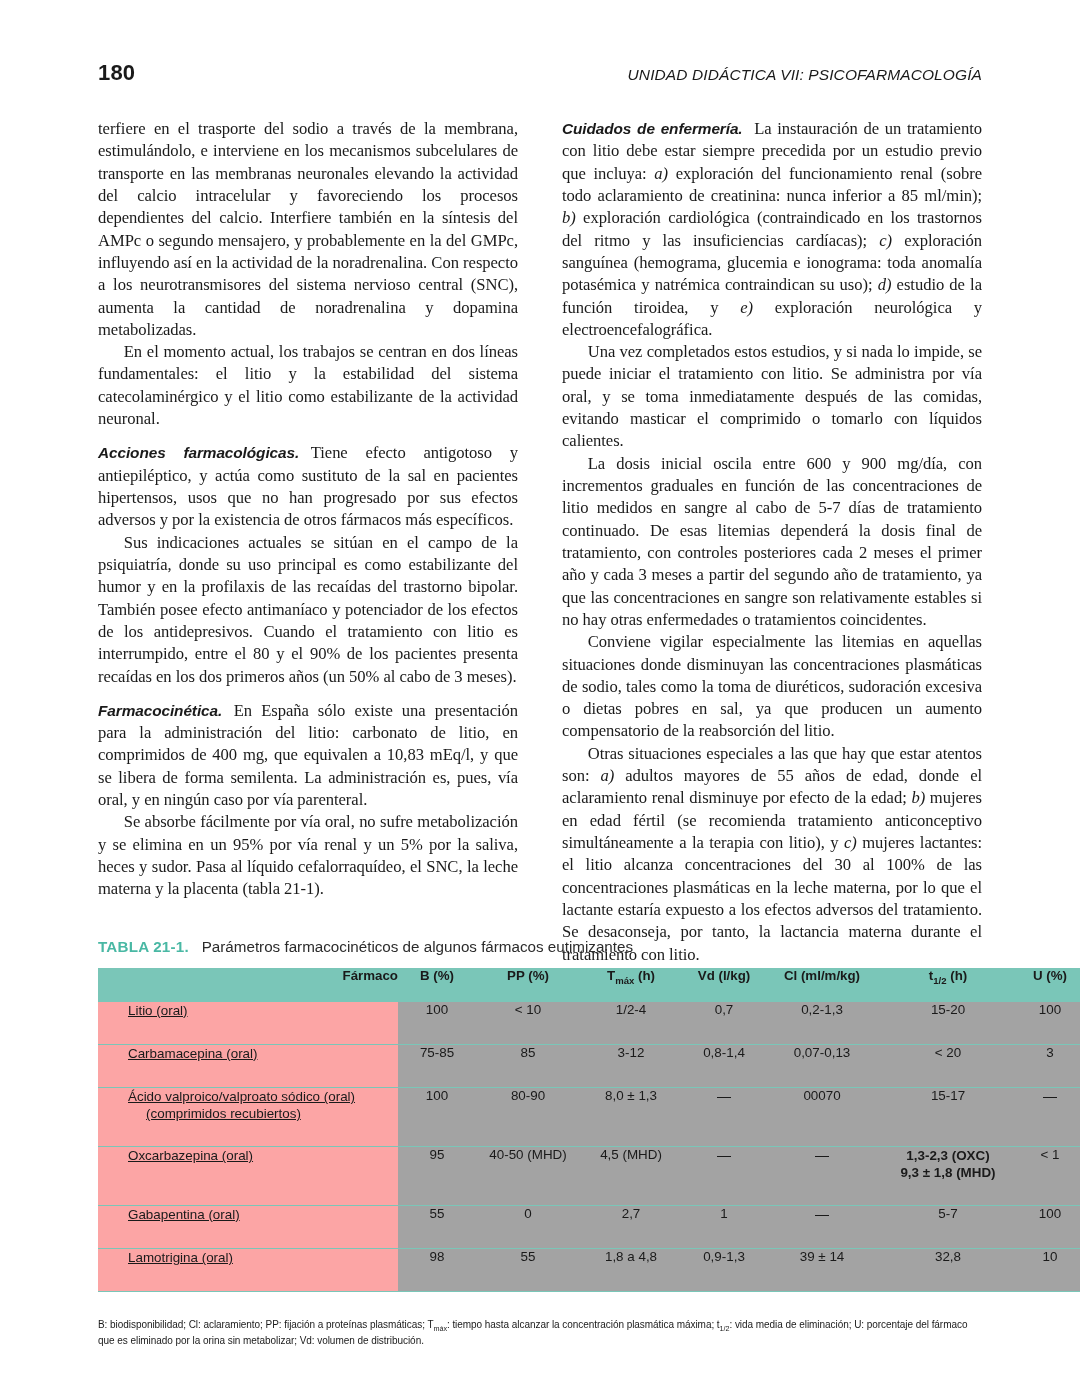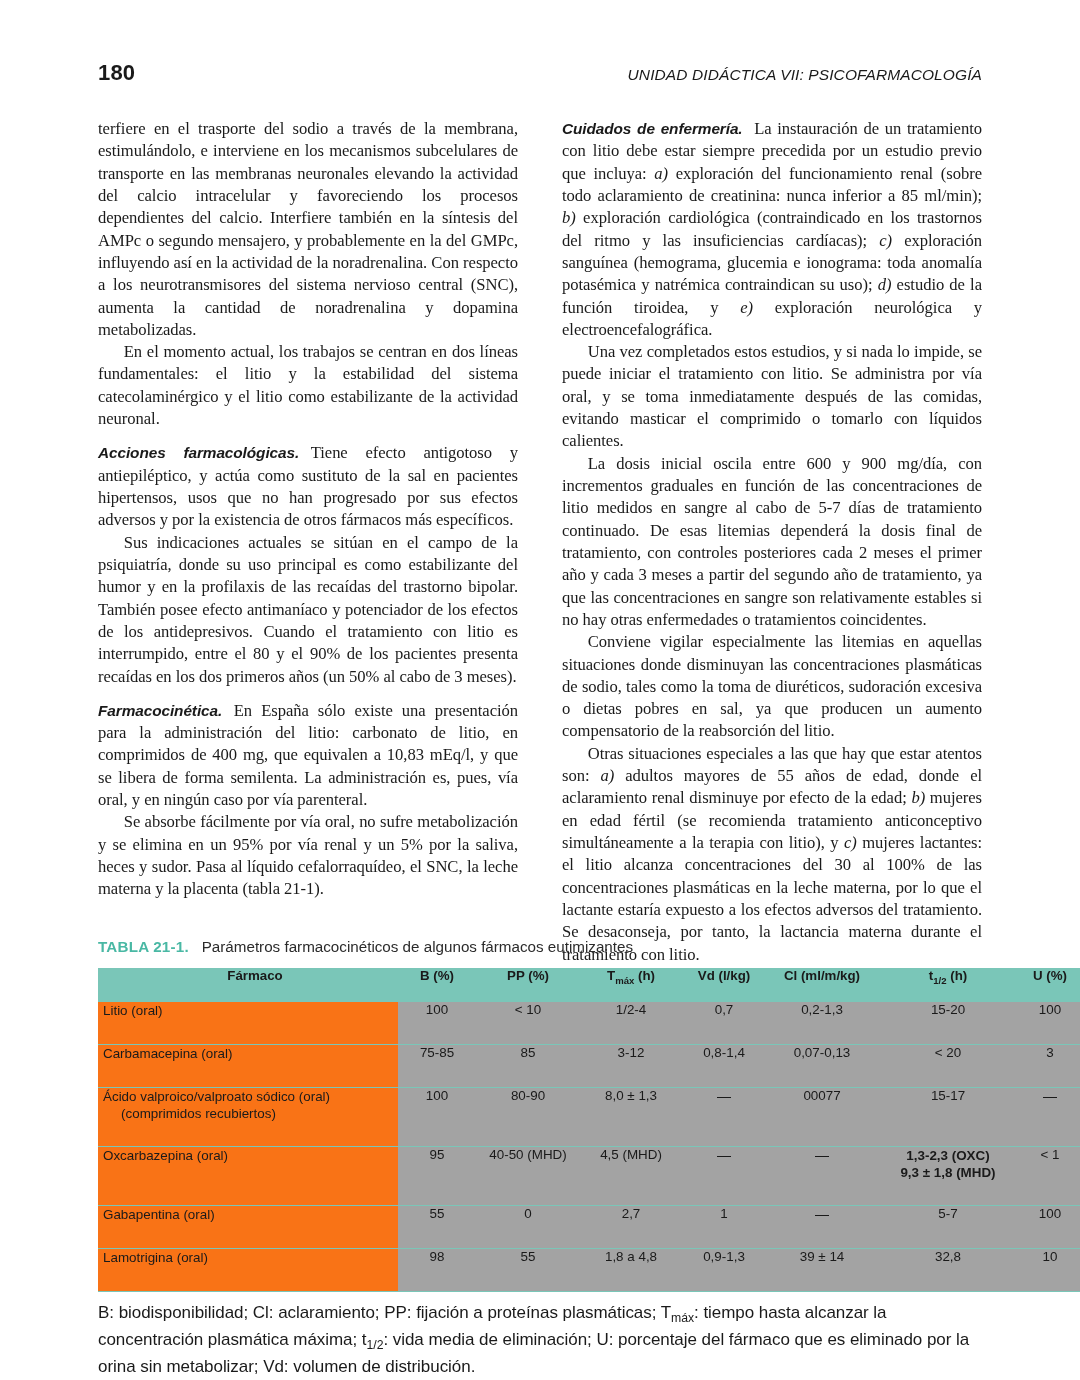--- a/index.html
+++ b/index.html
@@ -126,39 +126,40 @@
   thead th {
     background: #7ac6b8;
     font-weight: bold;
     font-size: 13.3px;
     height: 34px;
     vertical-align: middle;
     text-align: center;
     white-space: nowrap;
   }
   thead th.c-drug {
-    text-align: center;
+    text-align: right;
     padding-left: 14px;
   }
 
   tbody td {
     height: 42px;
     vertical-align: middle;
     text-align: center;
     border-bottom: 1.4px solid #7ac6b8;
     white-space: nowrap;
     background: #a3a3a3;
   }
   tbody td.c-drug {
     text-align: left;
-    padding-left: 5px;
+    padding-left: 30px;
     padding-right: 8px;
-    background: #f97316;
+    background: #fca5a5;
     white-space: normal;
     line-height: 1.28;
+    text-decoration: underline;
   }
   tbody tr.tall td { height: 58px; }
   tbody tr.tall td.c-drug { padding-top: 0; }
   tbody tr:last-child td { border-bottom: 1.4px solid #7ac6b8; }
 
   .sub2 { display: block; padding-left: 1.35em; }
   .cell2 { line-height: 1.3; font-weight: bold; }
 
   .dash { font-size: 14px; }
 
@@ -166,23 +167,23 @@
   col.w-drug { width: 300px; }
   col.w-b    { width: 78px; }
   col.w-pp   { width: 104px; }
   col.w-tmax { width: 102px; }
   col.w-vd   { width: 84px; }
   col.w-cl   { width: 112px; }
   col.w-thalf{ width: 140px; }
   col.w-u    { width: 64px; }
 
   .tbl-foot {
-    margin-top: 9px;
-    font-family: "Liberation Sans", "DejaVu Sans", sans-serif;
-    font-size: 17px;
+    margin-top: 26px;
+    font-family: "Liberation Sans", "DejaVu Sans", sans-serif;
+    font-size: 10px;
     line-height: 1.42;
     color: #1a1a1a;
     text-align: left;
     letter-spacing: -0.05px;
   }
   sub { font-size: 0.72em; }
 </style>
 </head>
 <body>
 
@@ -269,21 +270,21 @@
           <td>0,07-0,13</td>
           <td>&lt; 20</td>
           <td>3</td>
         </tr>
         <tr class="tall">
           <td class="c-drug"><span>Ácido valproico/valproato sódico (oral)</span><span class="sub2">(comprimidos recubiertos)</span></td>
           <td>100</td>
           <td>80-90</td>
           <td>8,0 ± 1,3</td>
           <td class="dash">—</td>
-          <td>00077</td>
+          <td>00070</td>
           <td>15-17</td>
           <td class="dash">—</td>
         </tr>
         <tr class="tall">
           <td class="c-drug">Oxcarbazepina (oral)</td>
           <td>95</td>
           <td>40-50 (MHD)</td>
           <td>4,5 (MHD)</td>
           <td class="dash">—</td>
           <td class="dash">—</td>

